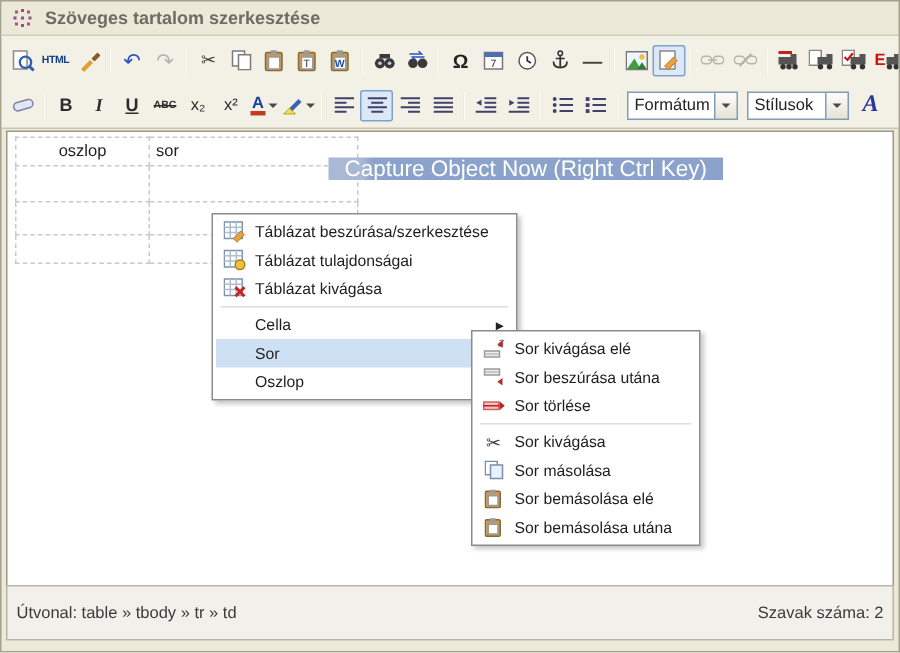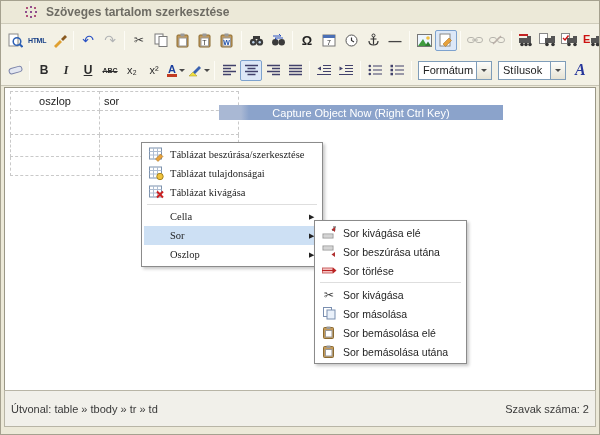--- a/index.html
+++ b/index.html
@@ -3,21 +3,21 @@
 <meta charset="utf-8">
 <style>
   * { box-sizing: border-box; margin: 0; padding: 0; }
   html,body { width:600px; height:435px; }
   body { font-family: "Liberation Sans", sans-serif; background:#d8d4c4; }
 
   .window { position:relative; width:600px; height:435px; background:#ece9d8;
             border:1px solid #a5a18f; overflow:hidden; }
 
   
-  .titlebar { height:23px; display:flex; align-items:center; gap:8px; padding:0 24px;
+  .titlebar { height:23px; display:flex; align-items:center; gap:8px; padding:0 8px;
               border-bottom:1px solid #cfccbb; box-shadow:0 1px 0 #fbfaf3; }
   .title-text { font-size:12px; font-weight:bold; color:#6e6c64; }
   .moveicon { width:13px; height:13px; position:relative; flex:none; }
   .moveicon::before { content:""; position:absolute; left:5px; top:5px; width:2px; height:2px;
       background:#8e5090;
       box-shadow:0 -5px 0 #8e5090, 0 5px 0 #8e5090, -5px 0 0 #8e5090, 5px 0 0 #8e5090,
                  -4px -4px 0 #b0527a, 4px -4px 0 #b0527a, -4px 4px 0 #b0527a, 4px 4px 0 #b0527a; }
 
   
   .toolbar { background:#f3f1e5; border-bottom:1px solid #c8c5b5; padding:1px 3px; height:62px; }
@@ -51,35 +51,35 @@
 
   
   .canvas { position:absolute; left:3px; top:86px; right:3px; bottom:28px;
             background:#fff; border:1px solid #9a9787; }
   .dtable { position:absolute; left:5px; top:3px; border-collapse:collapse; }
   .dtable td { border:1px dashed #c9c9c9; font-size:11px; color:#222; }
   .dtable .c1 { width:89px; text-align:center; }
   .dtable .c2 { width:139px; padding-left:4px; }
   .r1 { height:19px; } .r2 { height:24px; } .r3 { height:22px; } .r4 { height:19px; }
 
-  .capture { position:absolute; left:214px; top:17px; width:284px; height:15px;
+  .capture { position:absolute; left:214px; top:17px; width:263px; height:15px;
              background:linear-gradient(90deg,#a9b8d4 0px,#a9b8d4 22px,#8ba3cb 30px);
-             color:#fff; font-size:11px; display:flex; align-items:center; justify-content:center;
+             color:#fff; font-size:15px; display:flex; align-items:center; justify-content:center;
              white-space:nowrap; }
 
   
   .menu { position:absolute; background:#fff; border:1px solid #8b8b8b;
           box-shadow:2px 2px 3px rgba(0,0,0,.22); padding:2px; font-size:10.5px; color:#1e1e1e; }
   .mi { height:19px; display:flex; align-items:center; padding:0 6px 0 3px; gap:5px; white-space:nowrap; }
   .mi.hl { background:#cde0f4; }
   .ic { width:18px; height:16px; display:flex; align-items:center; justify-content:center; flex:none; }
   .lbl { flex:1; padding-right:10px; }
   .arr { font-size:7px; color:#222; margin-left:auto; }
   .msep { height:1px; background:#dedede; margin:2px 3px; }
-  .menu-main { left:136px; top:54px; min-width:172px;font-family:Liberation Serif, serif; }
+  .menu-main { left:136px; top:54px; min-width:172px; }
   .menu-sub  { left:309px; top:132px; min-width:126px; }
 
   
   .statusbar { position:absolute; left:3px; right:3px; bottom:7px; height:37px;
                background:#f1f0ea; border:1px solid #b8b5a6; display:flex; align-items:center;
                justify-content:space-between; padding:0 6px; font-size:11px; color:#3a3a3a; }
 </style>
 </head>
 <body>
 

